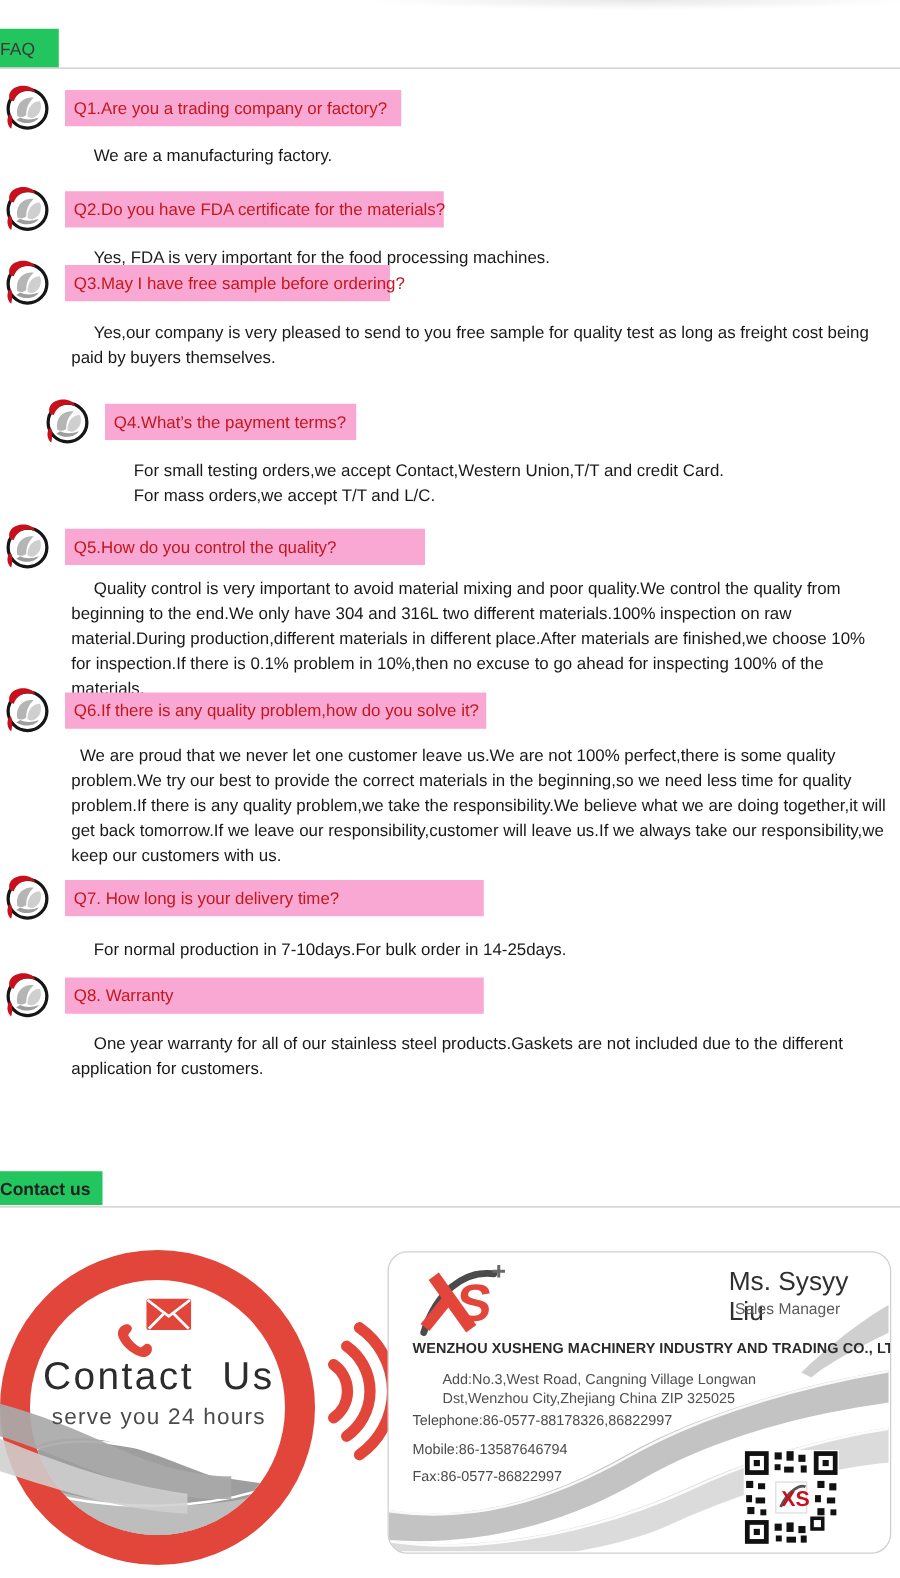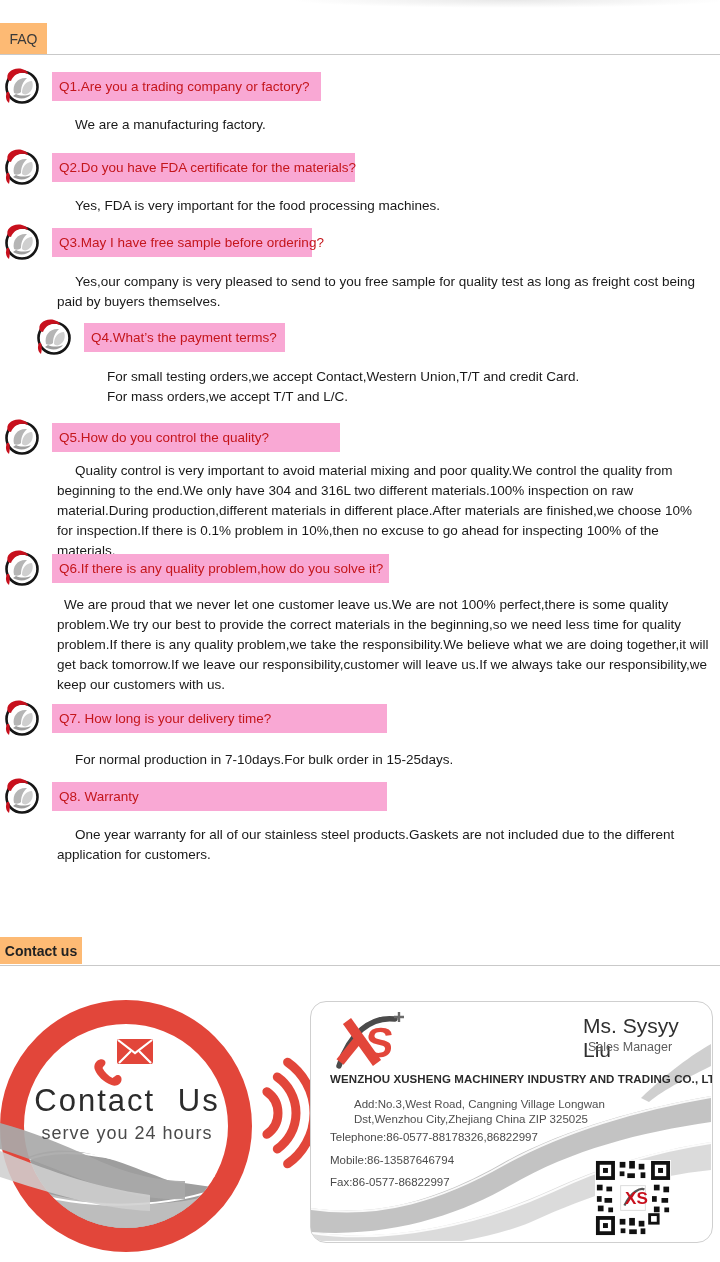--- a/index.html
+++ b/index.html
@@ -1,21 +1,21 @@
 <!DOCTYPE html>
 <html><head>
 <meta charset="utf-8">
 <style>
   html,body{margin:0;padding:0;background:#fff;}
   .page{position:relative;width:720px;height:1262px;background:#fff;overflow:hidden;
         font-family:"Liberation Sans",sans-serif;color:#191919;}
   .top-smudge{position:absolute;left:290px;top:-8px;width:440px;height:16px;
         background:radial-gradient(ellipse at center, rgba(150,150,150,.22), rgba(150,150,150,0) 70%);}
   
-  .tab{position:absolute;background:#fdba74;display:flex;align-items:center;justify-content:center;
+  .tab{position:absolute;background:#22c55e;display:flex;align-items:center;justify-content:flex-start;
        font-size:14px;color:#3a3a3a;}
   .rule{position:absolute;left:0;width:720px;height:1px;background:#c9c9c9;}
   
   .faq-item{position:absolute;left:0;width:720px;}
   .q-icon{position:absolute;left:1px;top:0;width:40px;height:40px;}
   .q-bar{position:absolute;left:52px;top:6px;height:29px;background:#f9a8d4;
          display:flex;align-items:center;padding-left:7px;box-sizing:border-box;}
   .q-bar span{font-size:13.5px;color:#c4161c;white-space:nowrap;}
   .answer{position:absolute;left:57px;width:652px;font-size:13.5px;line-height:20px;
           color:#191919;white-space:pre-line;}
@@ -81,21 +81,21 @@
             <path d="M21,27 C21,20 25,15 31,15 C33,20 31,26 26,28 C24,29 22,28 21,27 Z" fill="#cfcfcf"></path>
             <path d="M12,30 C18,34 27,33 30,28 C25,30 19,30 15,28 Z" fill="#9d9d9d"></path>
           </svg>
       </span>
       <div class="q-bar" style="width:303px;">
         <span>Q2.Do you have FDA certificate for the materials?</span>
       </div>
       <div class="answer ind18" style="top:49px;">Yes, FDA is very important for the food processing machines.</div>
     </div>
 
-    <div class="faq-item" style="top:222px;height:96px;">
+    <div class="faq-item" style="top:206px;height:96px;">
       <span class="q-icon">
         <svg width="40" height="40" viewBox="0 0 40 40">
             <circle cx="21" cy="21" r="15.5" fill="#fff" stroke="#161616" stroke-width="2.6"></circle>
             <path d="M7,14 C4,7 12,1 21,3 C25,4 27,6 27,8 C21,5 13,7 10,15 Z" fill="#c8101d"></path>
             <path d="M6,26 C4,30 5,35 8,37 C9,33 9,29 8,26 Z" fill="#c8101d"></path>
             <path d="M13,27 C11,18 17,11 26,12 C22,16 20,20 20,26 C18,28 15,28 13,27 Z" fill="#b5b5b5"></path>
             <path d="M21,27 C21,20 25,15 31,15 C33,20 31,26 26,28 C24,29 22,28 21,27 Z" fill="#cfcfcf"></path>
             <path d="M12,30 C18,34 27,33 30,28 C25,30 19,30 15,28 Z" fill="#9d9d9d"></path>
           </svg>
       </span>
@@ -164,21 +164,21 @@
             <path d="M7,14 C4,7 12,1 21,3 C25,4 27,6 27,8 C21,5 13,7 10,15 Z" fill="#c8101d"></path>
             <path d="M6,26 C4,30 5,35 8,37 C9,33 9,29 8,26 Z" fill="#c8101d"></path>
             <path d="M13,27 C11,18 17,11 26,12 C22,16 20,20 20,26 C18,28 15,28 13,27 Z" fill="#b5b5b5"></path>
             <path d="M21,27 C21,20 25,15 31,15 C33,20 31,26 26,28 C24,29 22,28 21,27 Z" fill="#cfcfcf"></path>
             <path d="M12,30 C18,34 27,33 30,28 C25,30 19,30 15,28 Z" fill="#9d9d9d"></path>
           </svg>
       </span>
       <div class="q-bar" style="width:335px;">
         <span>Q7. How long is your delivery time?</span>
       </div>
-      <div class="answer ind18" style="top:52px;">For normal production in 7-10days.For bulk order in 15-25days.</div>
+      <div class="answer ind18" style="top:52px;">For normal production in 7-10days.For bulk order in 14-25days.</div>
     </div>
 
     <div class="faq-item" style="top:776px;height:100px;">
       <span class="q-icon">
         <svg width="40" height="40" viewBox="0 0 40 40">
             <circle cx="21" cy="21" r="15.5" fill="#fff" stroke="#161616" stroke-width="2.6"></circle>
             <path d="M7,14 C4,7 12,1 21,3 C25,4 27,6 27,8 C21,5 13,7 10,15 Z" fill="#c8101d"></path>
             <path d="M6,26 C4,30 5,35 8,37 C9,33 9,29 8,26 Z" fill="#c8101d"></path>
             <path d="M13,27 C11,18 17,11 26,12 C22,16 20,20 20,26 C18,28 15,28 13,27 Z" fill="#b5b5b5"></path>
             <path d="M21,27 C21,20 25,15 31,15 C33,20 31,26 26,28 C24,29 22,28 21,27 Z" fill="#cfcfcf"></path>

